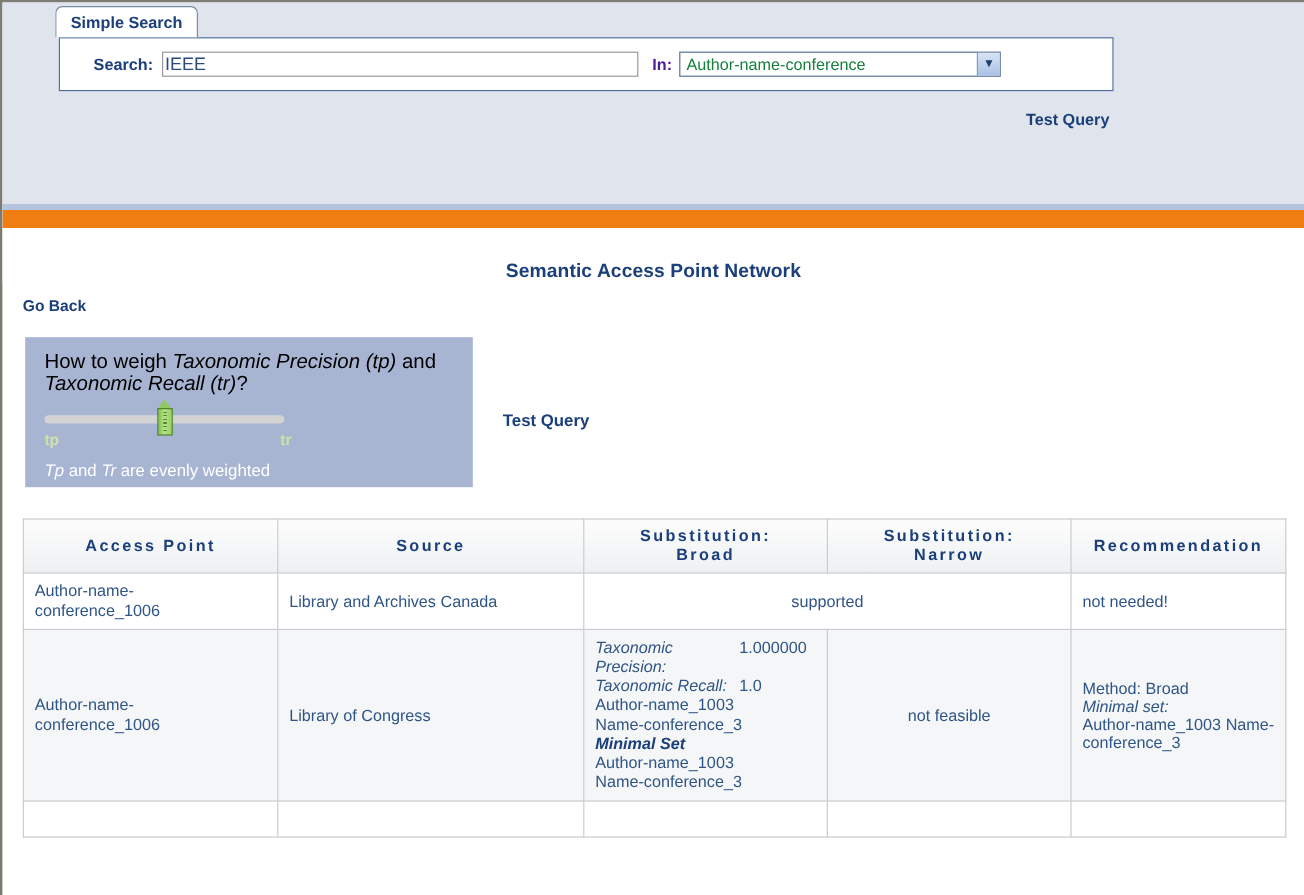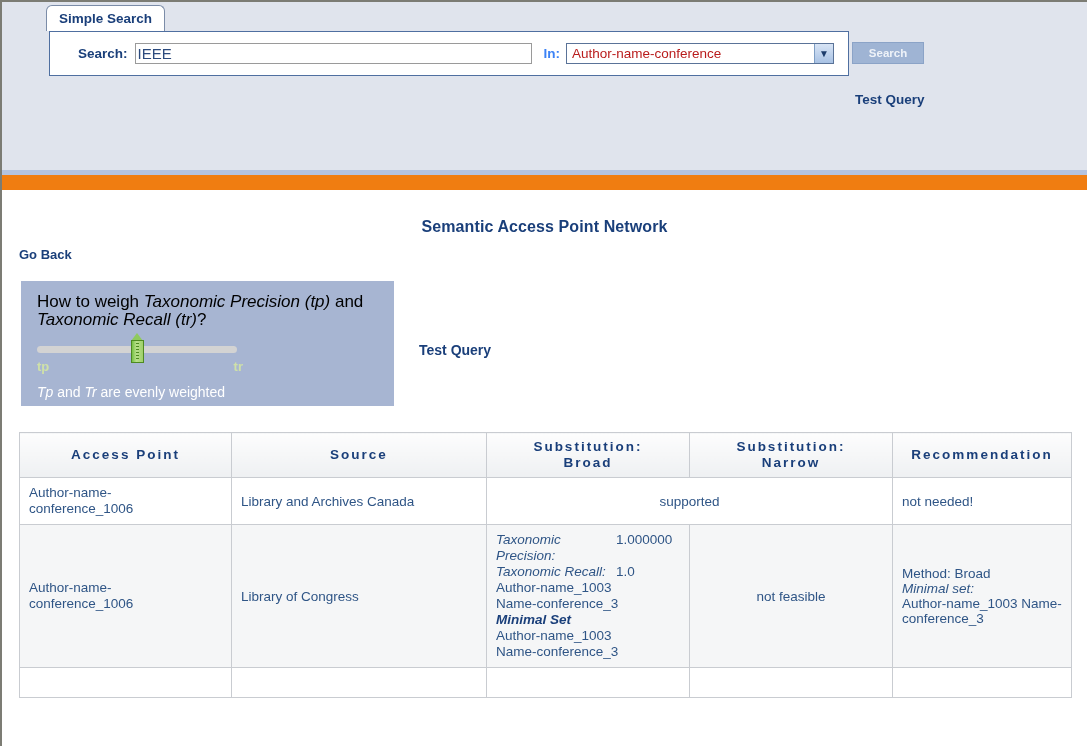--- a/index.html
+++ b/index.html
@@ -60,21 +60,21 @@
   .tab.active {
     background: #ffffff;
     z-index: 3;
   }
   .tab + .tab { margin-left: 1px; }
 
   .search-box {
     position: absolute;
     left: 47px;
     top: 29px;
-    width: 800px;
+    width: 879px;
     height: 45px;
     background: #ffffff;
     border: 1px solid #4f6fa0;
     z-index: 2;
   }
 
   .search-inner {
     display: flex;
     align-items: center;
     height: 100%;
@@ -94,36 +94,36 @@
     font-size: 15px;
     color: #2b4a7d;
     padding: 0 2px;
     font-family: "Liberation Sans", sans-serif;
     background: #ffffff;
     outline: none;
   }
   .in-label {
     font-size: 13.5px;
     font-weight: bold;
-    color: #3b82f6;
+    color: #4c1d95;
     margin: 0 6px 0 12px;
     white-space: nowrap;
   }
   .select-wrap {
     position: relative;
     width: 268px;
     height: 21px;
     border: 1px solid #5a7398;
     background: #ffffff;
     display: flex;
     align-items: center;
   }
   .select-text {
     font-size: 13.5px;
-    color: #b91c1c;
+    color: #15803d;
     padding-left: 5px;
     flex: 1;
     white-space: nowrap;
     overflow: hidden;
   }
   .select-arrow {
     width: 19px;
     height: 19px;
     background: linear-gradient(#d8e4f5, #a8c2e4);
     border-left: 1px solid #7e9ec4;

